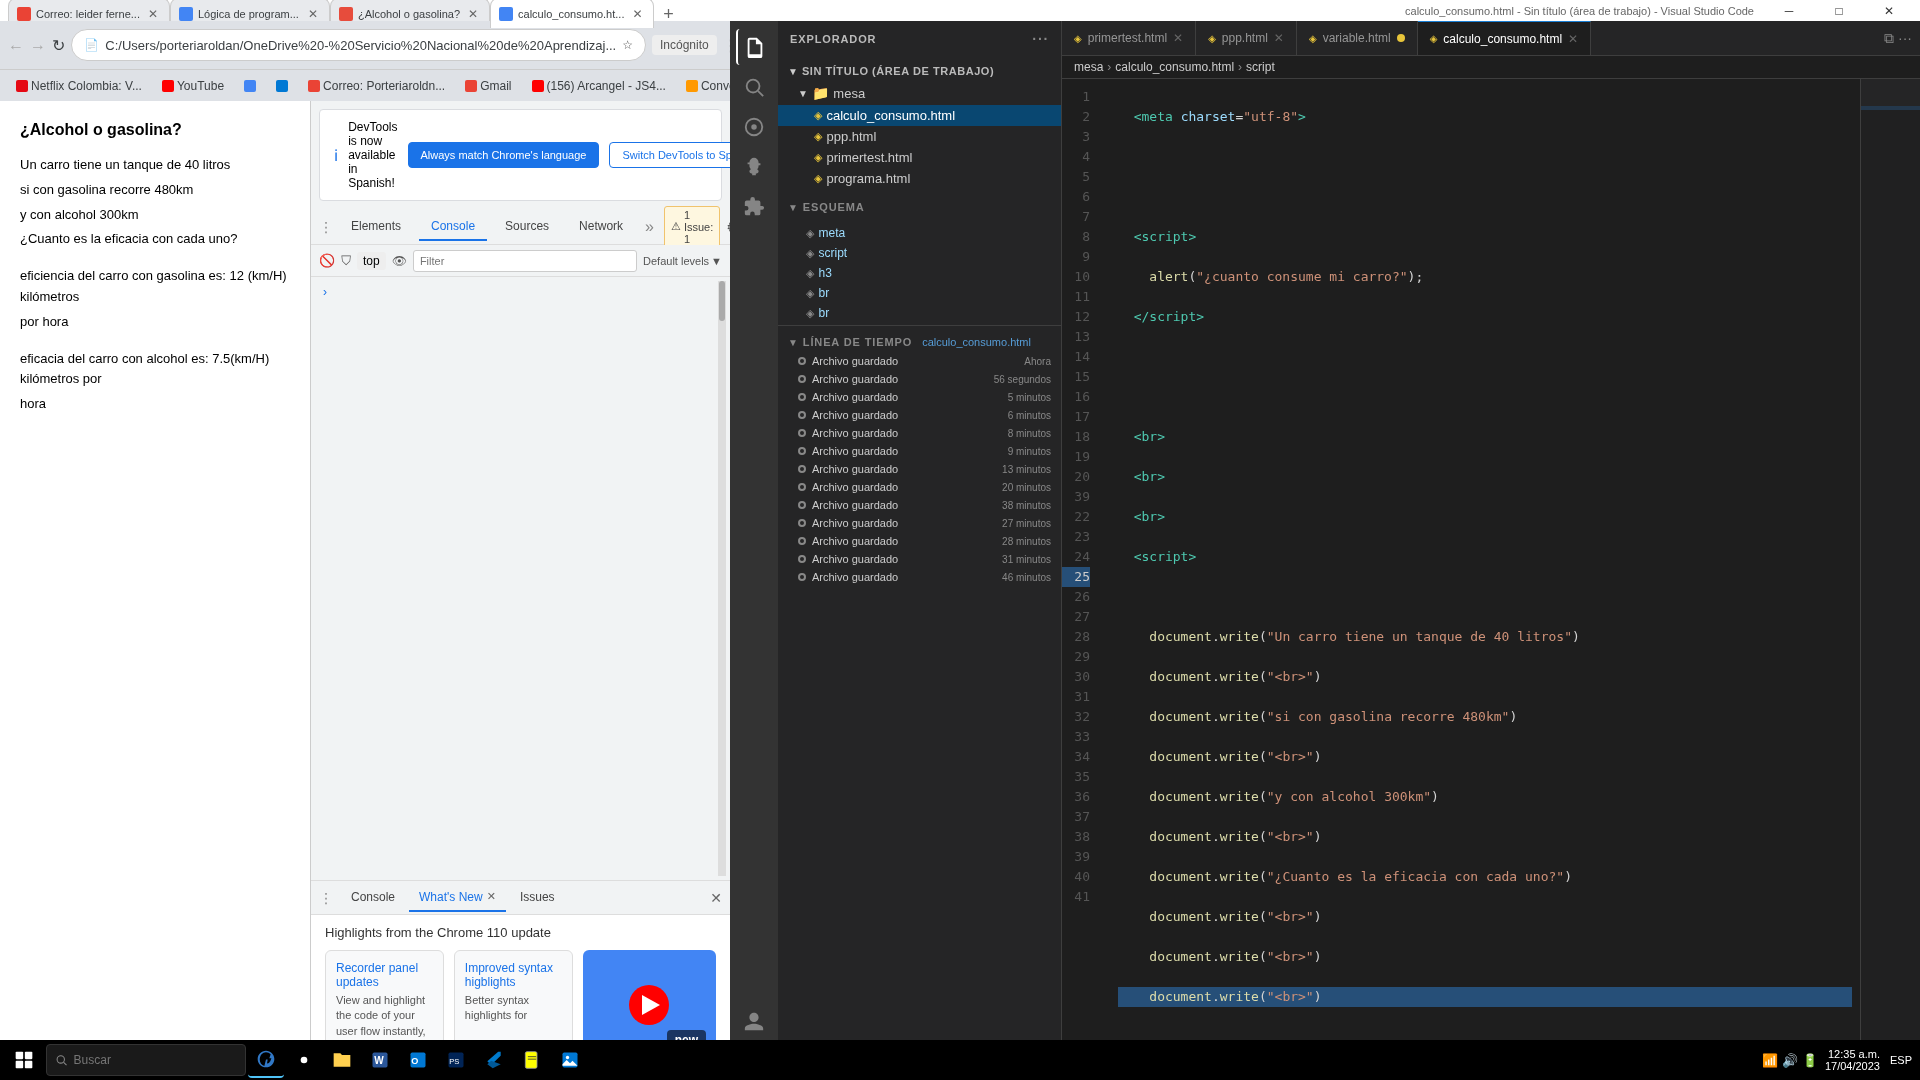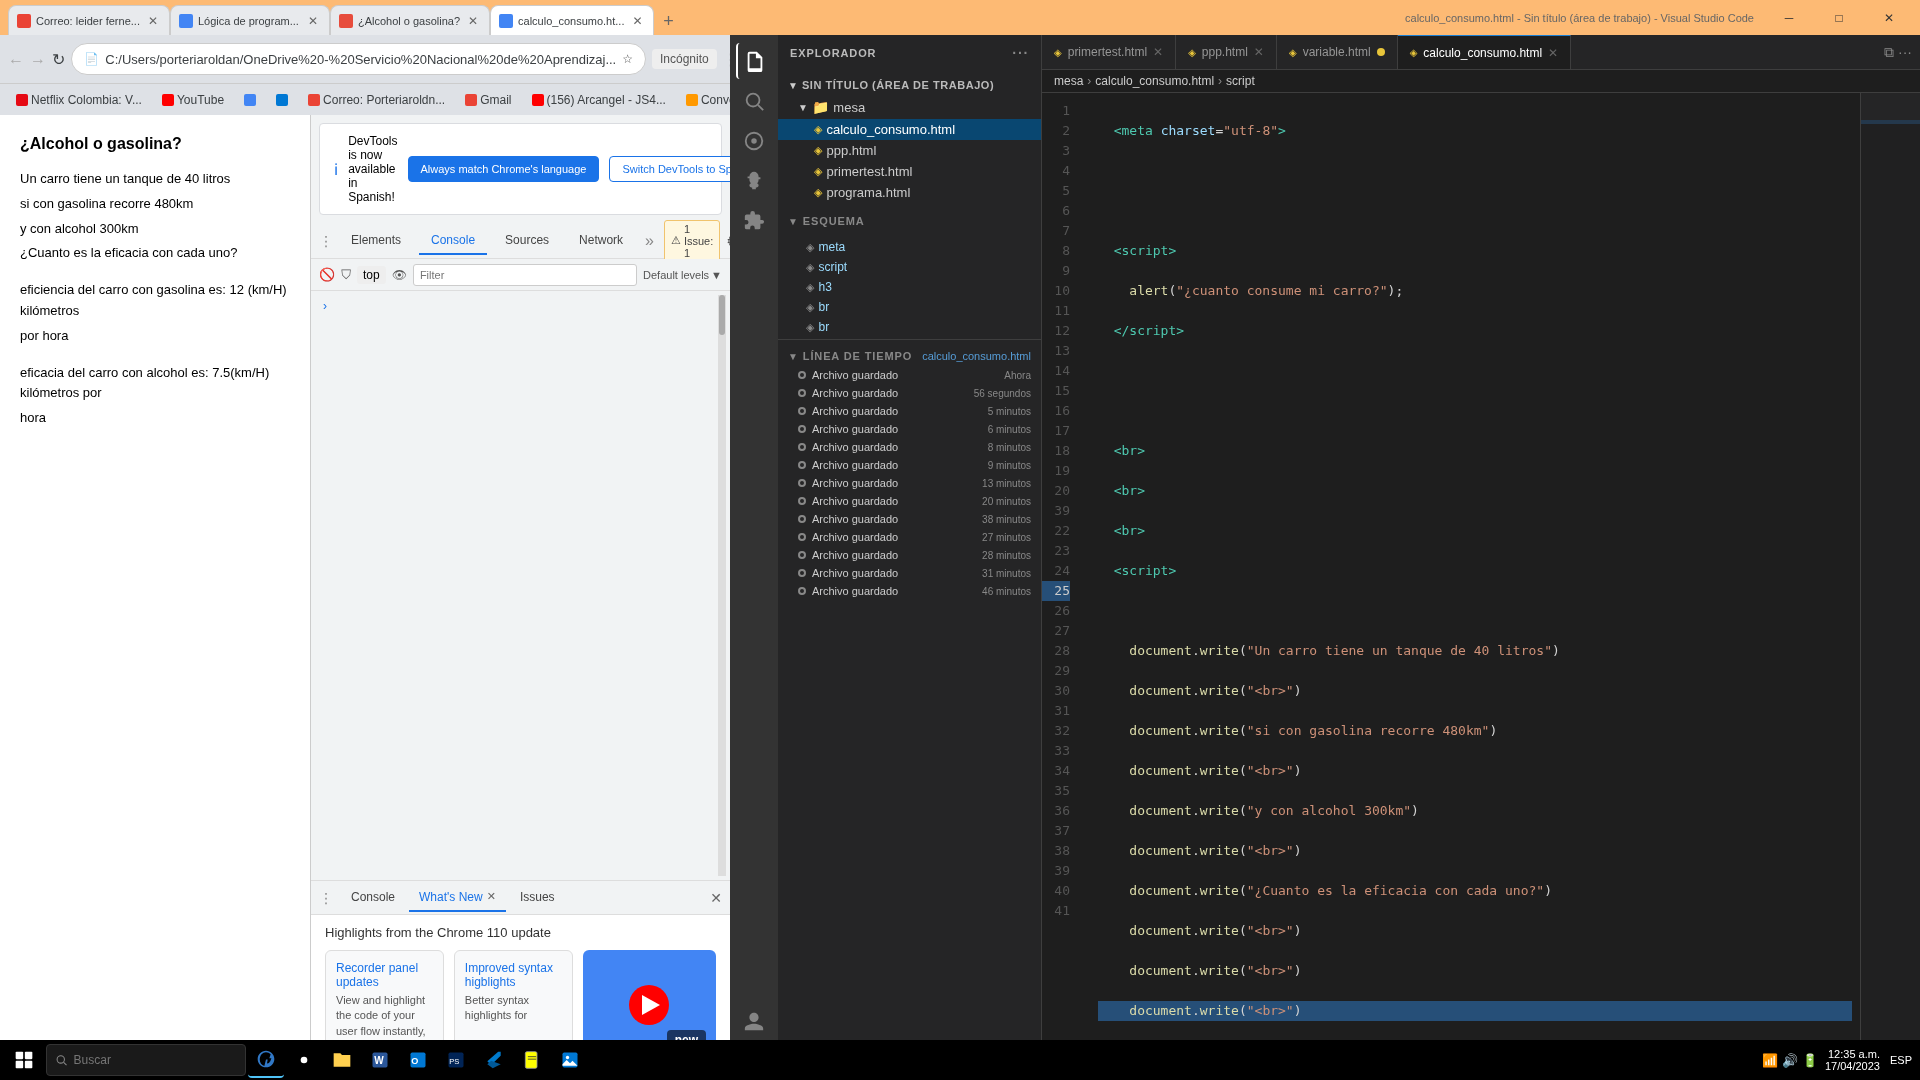--- a/index.html
+++ b/index.html
@@ -2,21 +2,21 @@
 <html><head>
   <meta charset="utf-8">
   <style>
     * { margin: 0; padding: 0; box-sizing: border-box; }
     body { font-family: 'Segoe UI', Arial, sans-serif; background: #1e1e1e; width: 1920px; height: 1080px; overflow: hidden; font-size: 13px; }
 
     
     .browser-chrome { background: #dee1e6; width: 100%; height: 100%; display: flex; flex-direction: column; }
 
     
-    .title-bar { background: #fdba74; height: 35px; display: flex; align-items: center; padding: 0 8px; }
+    .title-bar { background: #ffffff; height: 21px; display: flex; align-items: center; padding: 0 8px; }
     .tab-bar { display: flex; align-items: flex-end; flex: 1; height: 35px; overflow: hidden; }
     .tab { display: flex; align-items: center; height: 30px; padding: 0 8px; background: #e8eaed; border-radius: 8px 8px 0 0; font-size: 12px; color: #3c4043; min-width: 160px; max-width: 200px; gap: 5px; cursor: pointer; border: 1px solid #ccc; border-bottom: none; }
     .tab.active { background: #fff; z-index: 1; }
     .tab-favicon { width: 14px; height: 14px; border-radius: 2px; flex-shrink: 0; }
     .tab-title { flex: 1; overflow: hidden; text-overflow: ellipsis; white-space: nowrap; font-size: 11px; }
     .tab-close { font-size: 12px; color: #666; cursor: pointer; padding: 2px; border-radius: 50%; width: 16px; height: 16px; display: flex; align-items: center; justify-content: center; }
     .tab-add { width: 28px; height: 28px; display: flex; align-items: center; justify-content: center; cursor: pointer; border-radius: 50%; color: #666; font-size: 18px; }
     .window-controls { display: flex; align-items: center; gap: 4px; margin-left: auto; }
     .win-btn { width: 46px; height: 32px; display: flex; align-items: center; justify-content: center; cursor: pointer; font-size: 12px; color: #333; }
 
@@ -73,21 +73,21 @@
     .wn-card-img .play-btn { width: 40px; height: 40px; background: #ff0000; border-radius: 50%; display: flex; align-items: center; justify-content: center; }
     .play-triangle { width: 0; height: 0; border-top: 10px solid transparent; border-bottom: 10px solid transparent; border-left: 18px solid #fff; margin-left: 4px; }
 
     
     .vscode-main { display: flex; width: 960px; height: 100%; background: #1e1e1e; }
     .vscode-activity-bar { width: 48px; background: #333333; display: flex; flex-direction: column; align-items: center; padding-top: 8px; gap: 4px; }
     .activity-icon { width: 36px; height: 36px; display: flex; align-items: center; justify-content: center; cursor: pointer; color: #858585; border-radius: 4px; font-size: 18px; }
     .activity-icon.active { color: #ffffff; border-left: 2px solid #fff; }
     .activity-icon.bottom { margin-top: auto; }
 
-    .vscode-sidebar { width: 264px; background: #252526; display: flex; flex-direction: column; border-right: 1px solid #3e3e3e; }
+    .vscode-sidebar { width: 284px; background: #252526; display: flex; flex-direction: column; border-right: 1px solid #3e3e3e; }
     .sidebar-header { padding: 10px 12px; font-size: 11px; font-weight: 600; color: #bbb; letter-spacing: 0.08em; text-transform: uppercase; display: flex; align-items: center; justify-content: space-between; }
     .sidebar-dots { cursor: pointer; color: #888; font-size: 14px; }
     .sidebar-section { padding: 4px 0; }
     .sidebar-folder { padding: 4px 10px; font-size: 13px; color: #ccc; display: flex; align-items: center; gap: 4px; cursor: pointer; }
     .sidebar-file { padding: 3px 10px 3px 28px; font-size: 13px; color: #ccc; cursor: pointer; display: flex; align-items: center; gap: 4px; }
     .sidebar-file.active { background: #094771; color: #fff; }
     .sidebar-schema { padding: 8px 10px; font-size: 11px; color: #888; font-weight: 600; letter-spacing: 0.08em; text-transform: uppercase; }
     .schema-item { padding: 3px 10px 3px 28px; font-size: 12px; color: #9cdcfe; cursor: pointer; display: flex; align-items: center; gap: 4px; }
     .timeline-panel { padding: 6px 0; border-top: 1px solid #3e3e3e; }
     .timeline-panel-header { padding: 4px 10px; font-size: 11px; color: #888; font-weight: 600; text-transform: uppercase; letter-spacing: 0.08em; display: flex; align-items: center; gap: 4px; cursor: pointer; }

